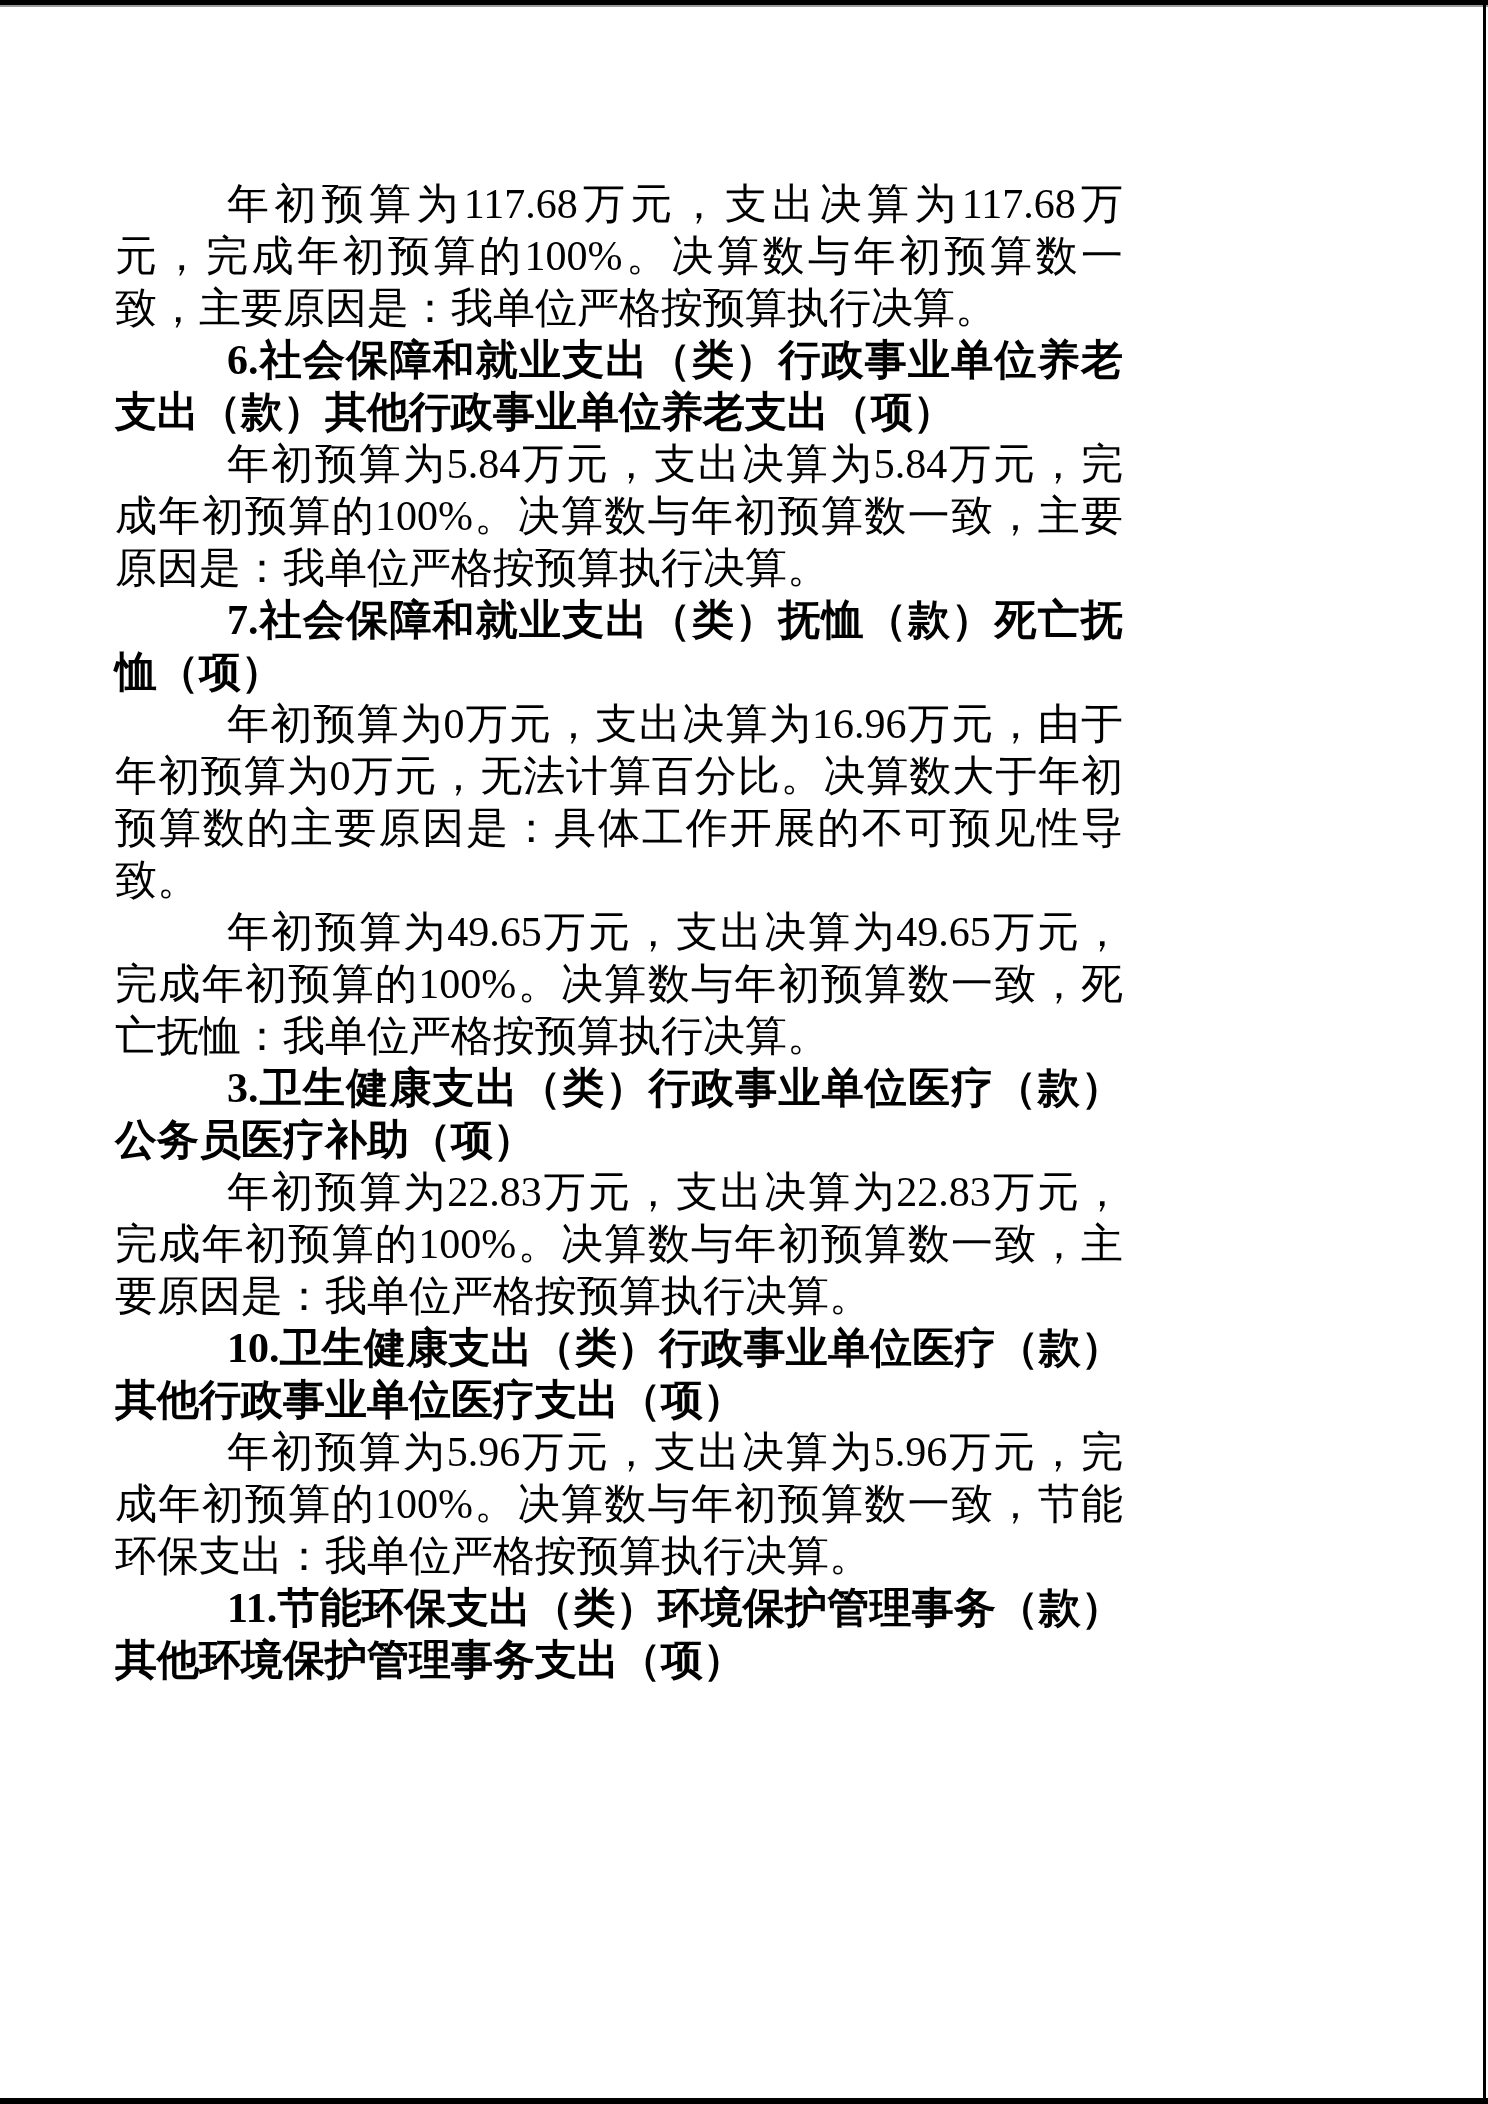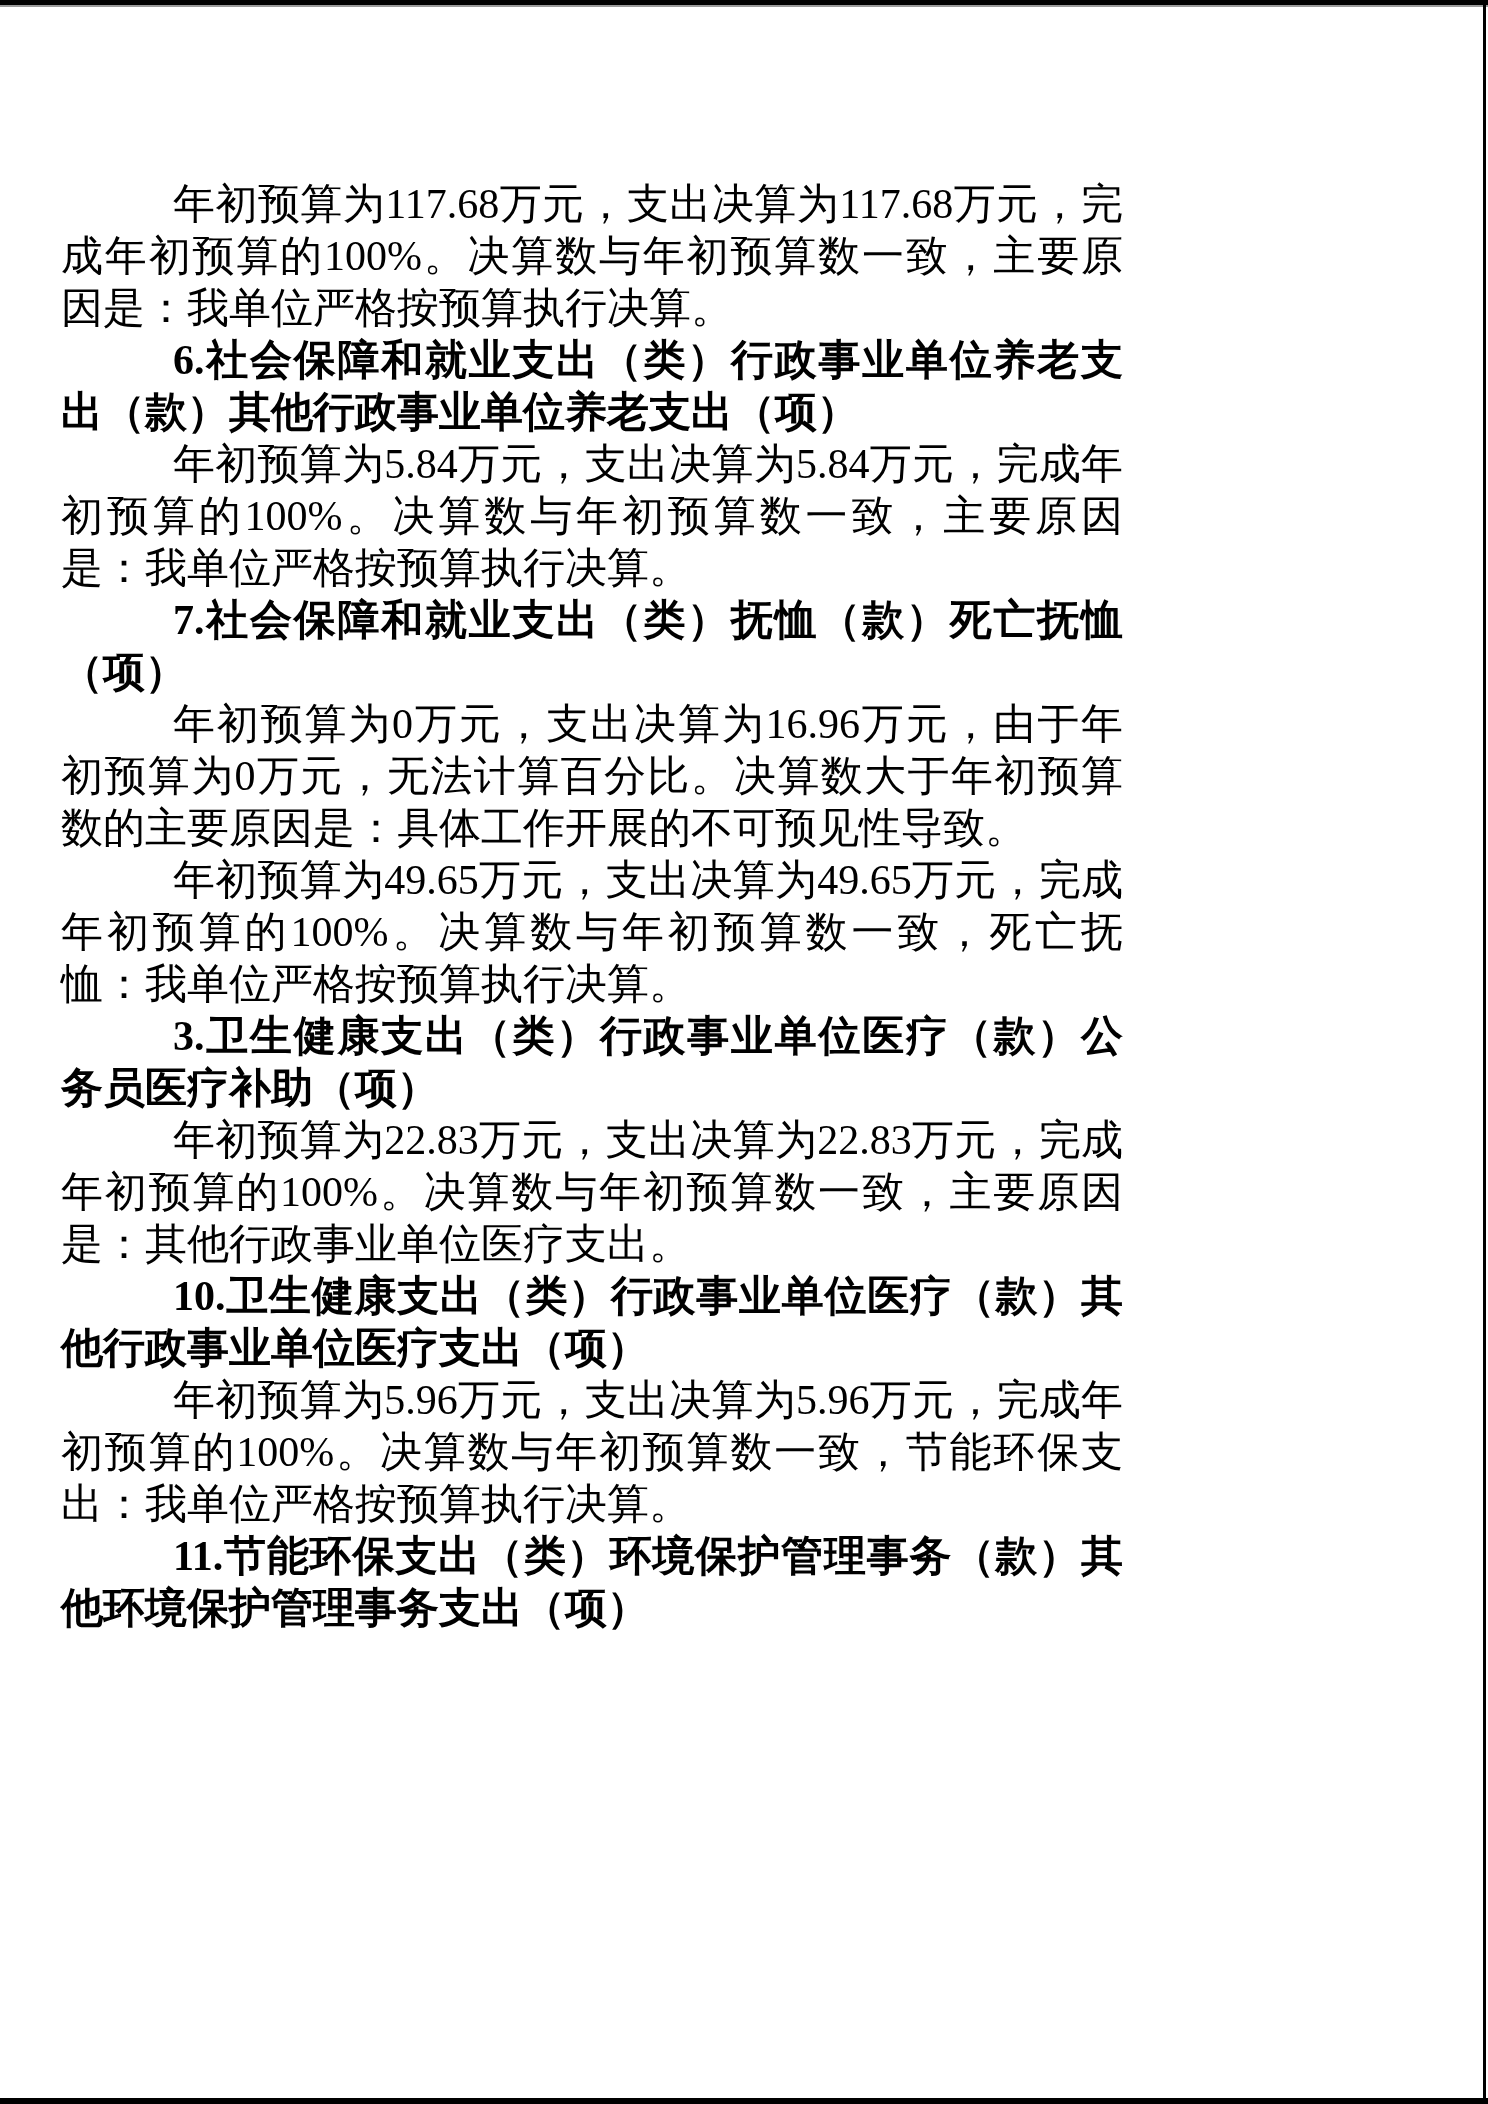--- a/index.html
+++ b/index.html
@@ -38,21 +38,21 @@
     position: absolute;
     top: 0; right: 2px;
     width: 3px; height: 100%;
     background: #000000;
   }
   .doc-body {
     position: absolute;
     left: 0; top: 0;
     box-sizing: border-box;
     width: 1183px;
-    padding: 178px 60px 0 61px;
+    padding: 178px 60px 0 115px;
   }
   .doc-body p {
     margin: 0;
     font-size: 42px;
     line-height: 52px;
     text-align: justify;
     text-justify: inter-ideograph;
     text-indent: 112px;
     word-break: break-all;
     overflow-wrap: break-word;
@@ -69,21 +69,21 @@
 
 <div class="page">
   <div class="doc-body">
       <p class="doc-paragraph">年初预算为117.68万元，支出决算为117.68万元，完成年初预算的100%。决算数与年初预算数一致，主要原因是：我单位严格按预算执行决算。</p>
       <p class="doc-heading">6.社会保障和就业支出（类）行政事业单位养老支出（款）其他行政事业单位养老支出（项）</p>
       <p class="doc-paragraph">年初预算为5.84万元，支出决算为5.84万元，完成年初预算的100%。决算数与年初预算数一致，主要原因是：我单位严格按预算执行决算。</p>
       <p class="doc-heading">7.社会保障和就业支出（类）抚恤（款）死亡抚恤（项）</p>
       <p class="doc-paragraph">年初预算为0万元，支出决算为16.96万元，由于年初预算为0万元，无法计算百分比。决算数大于年初预算数的主要原因是：具体工作开展的不可预见性导致。</p>
       <p class="doc-paragraph">年初预算为49.65万元，支出决算为49.65万元，完成年初预算的100%。决算数与年初预算数一致，死亡抚恤：我单位严格按预算执行决算。</p>
       <p class="doc-heading">3.卫生健康支出（类）行政事业单位医疗（款）公务员医疗补助（项）</p>
-      <p class="doc-paragraph">年初预算为22.83万元，支出决算为22.83万元，完成年初预算的100%。决算数与年初预算数一致，主要原因是：其他行政事业单位医疗支出。</p>
+      <p class="doc-paragraph">年初预算为22.83万元，支出决算为22.83万元，完成年初预算的100%。决算数与年初预算数一致，主要原因是：我单位严格按预算执行决算。</p>
       <p class="doc-heading">10.卫生健康支出（类）行政事业单位医疗（款）其他行政事业单位医疗支出（项）</p>
       <p class="doc-paragraph">年初预算为5.96万元，支出决算为5.96万元，完成年初预算的100%。决算数与年初预算数一致，节能环保支出：我单位严格按预算执行决算。</p>
       <p class="doc-heading">11.节能环保支出（类）环境保护管理事务（款）其他环境保护管理事务支出（项）</p>
     </div>
   <div class="edge-top"></div>
   <div class="edge-top-shadow"></div>
   <div class="edge-right"></div>
   <div class="edge-bottom"></div>
 </div>
 

